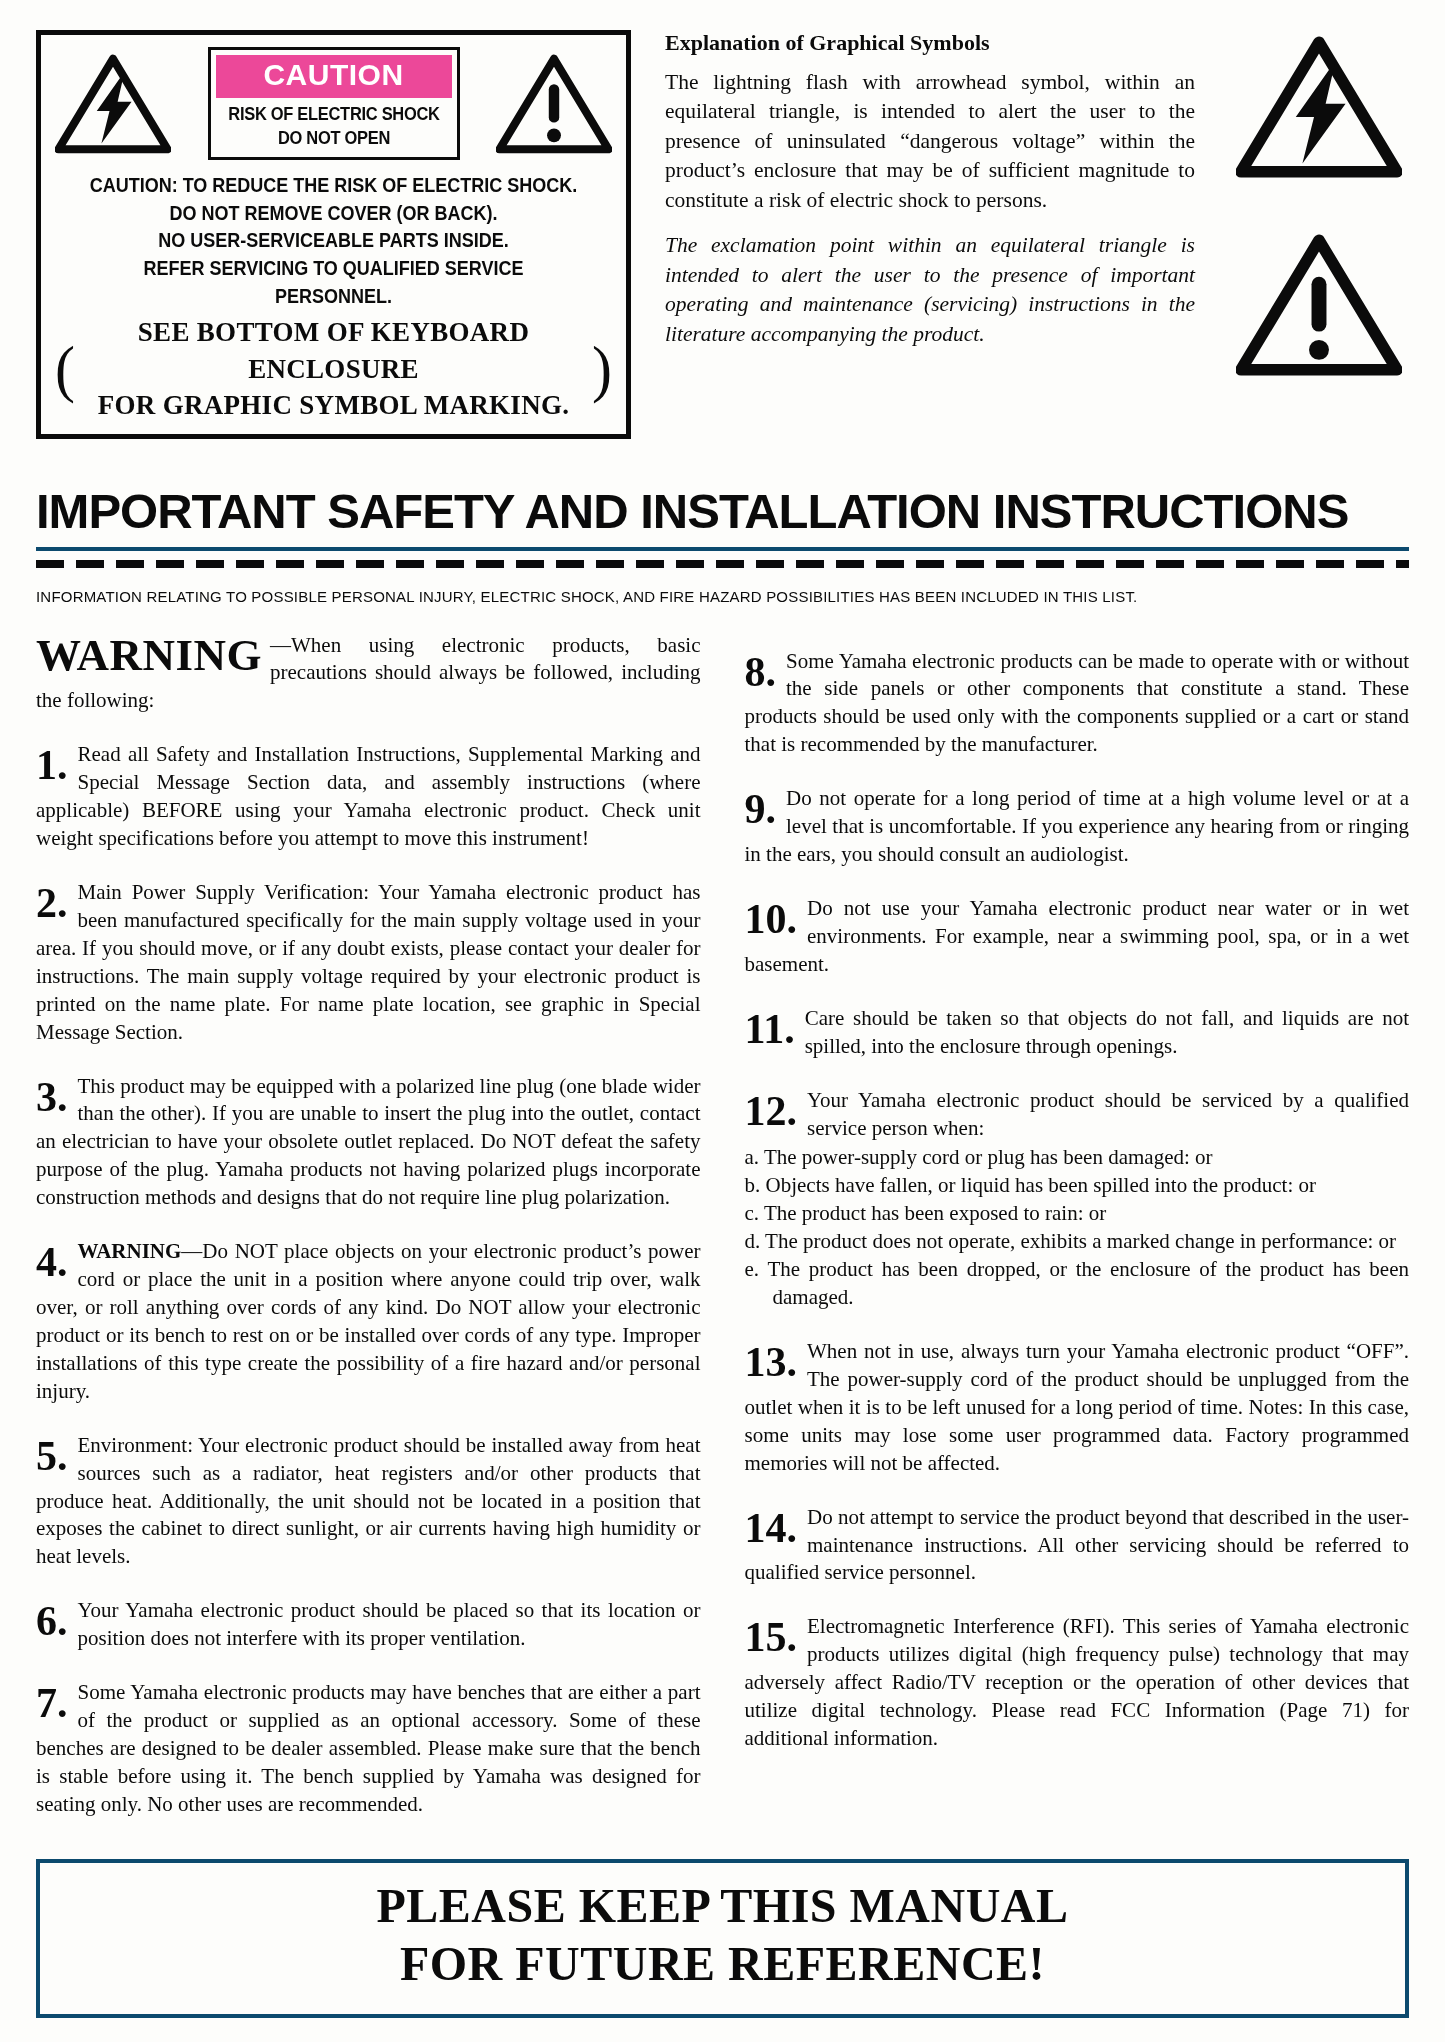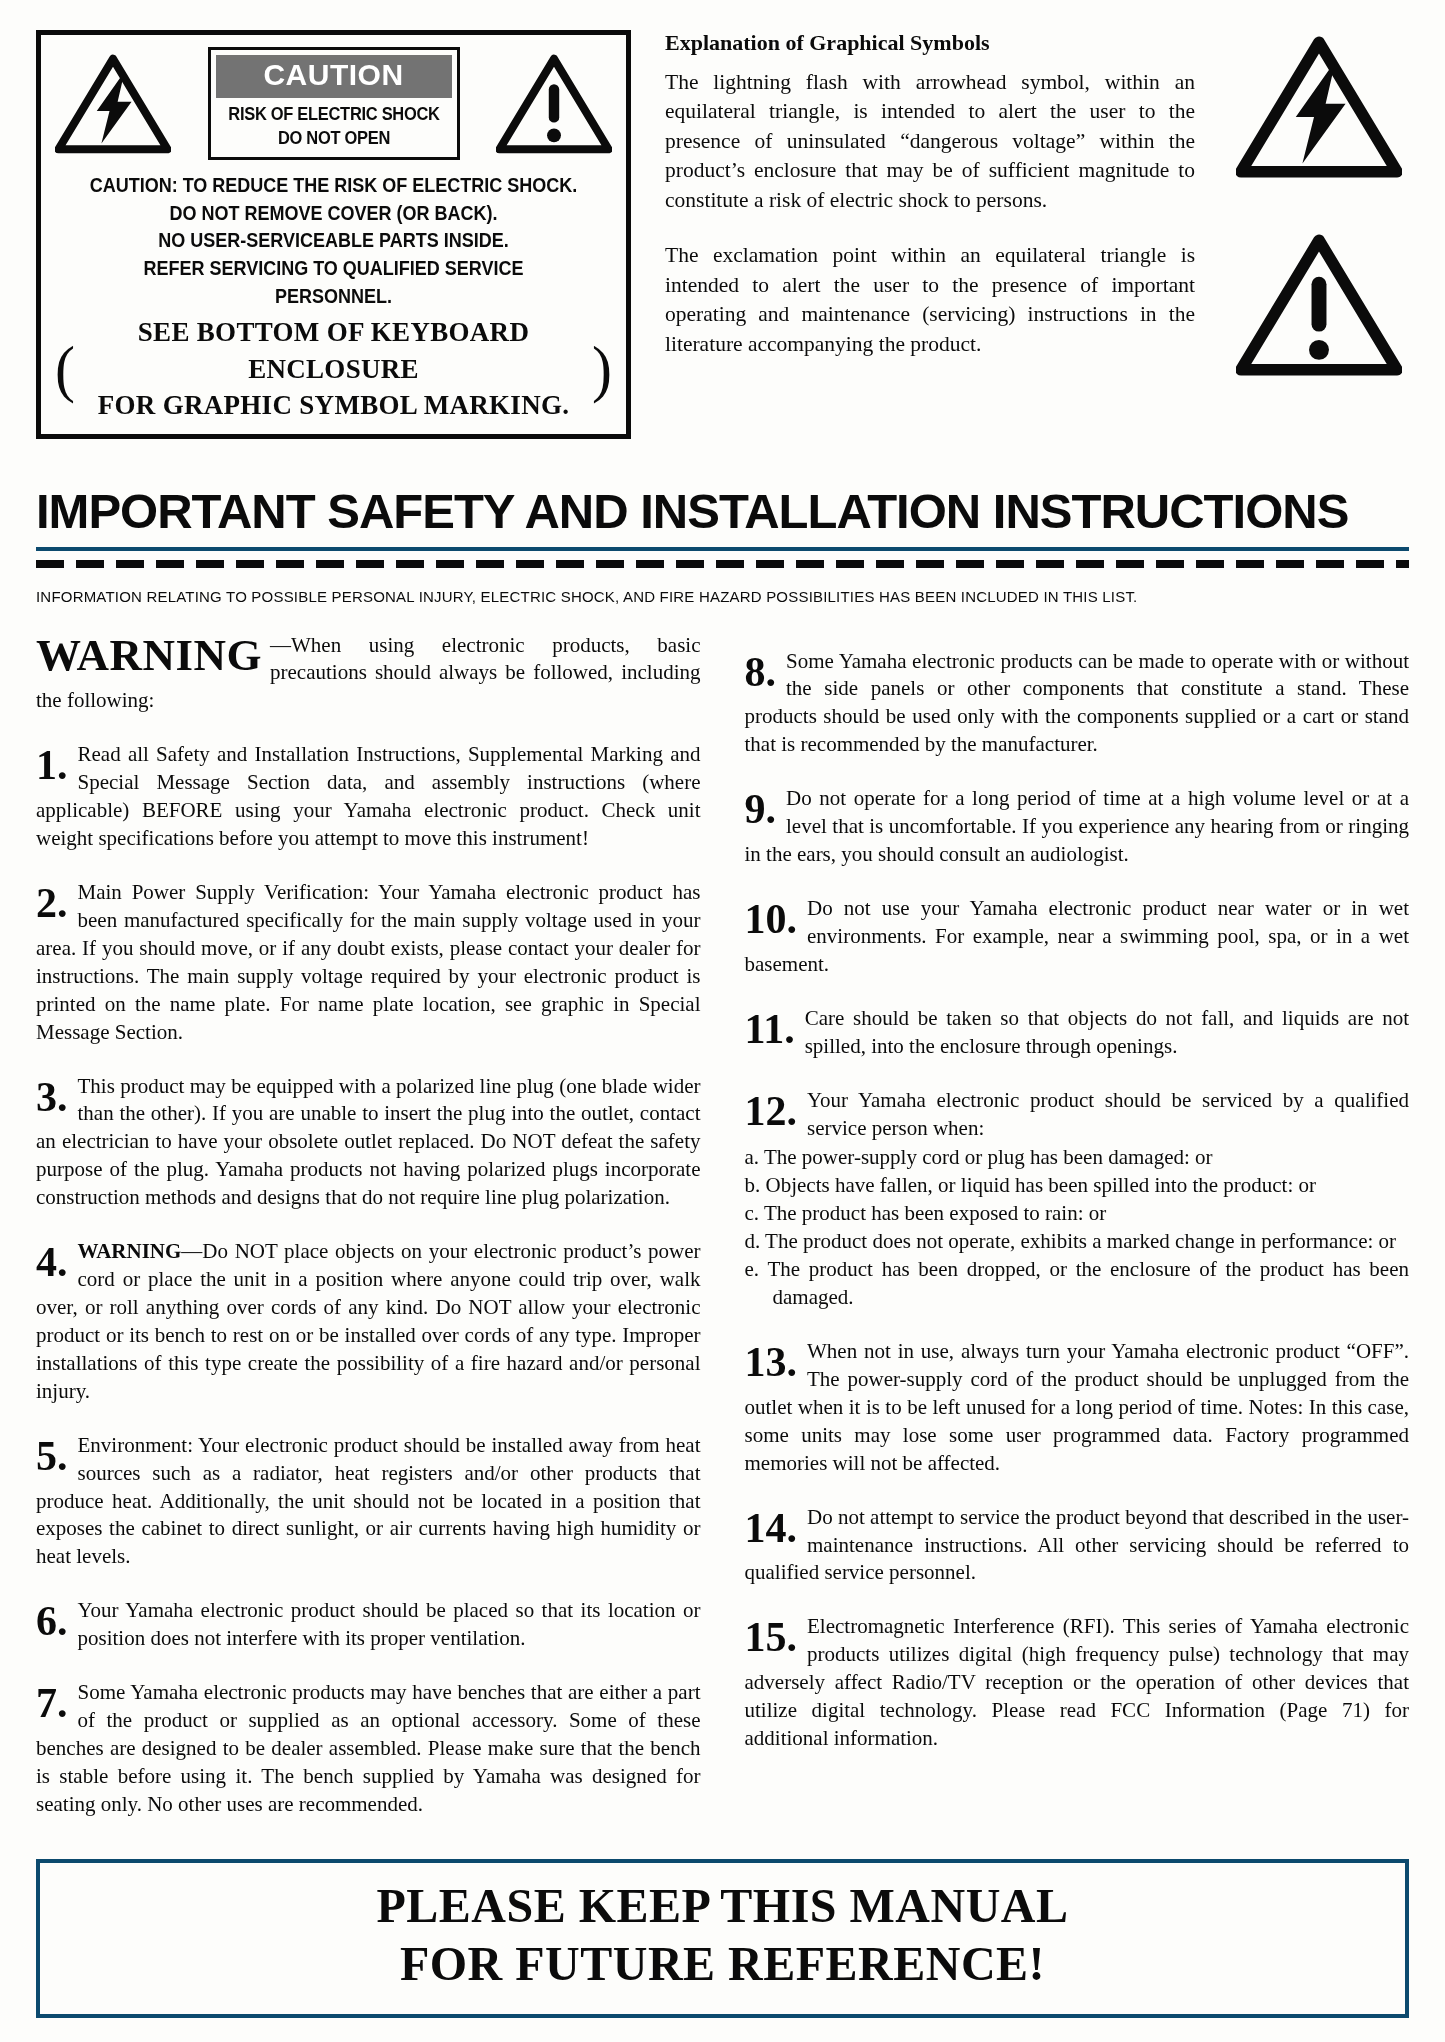--- a/index.html
+++ b/index.html
@@ -13,42 +13,42 @@
 
   
   .top { display: flex; gap: 34px; align-items: flex-start; }
 
   .caution-box { width: 595px; flex-shrink: 0; border: 5px solid #0b0b0b; padding: 12px 14px 10px; }
   .cb-top { display: flex; align-items: center; justify-content: space-between; gap: 8px; }
   .tri { display: block; }
   .tri-sm { width: 116px; }
   .cb-center { border: 3px solid #0b0b0b; width: 252px; padding: 5px; }
   .cb-caution {
-    background: #737373; color: #fff; text-align: center;
+    background: #ec4899; color: #fff; text-align: center;
     font-family: "Liberation Sans", sans-serif; font-weight: 700;
     font-size: 30px; letter-spacing: 0.5px; padding: 3px 0 6px;
   }
   .cb-risk {
     text-align: center; font-family: "Liberation Sans", sans-serif;
     font-weight: 700; font-size: 17.5px; line-height: 1.35;
     letter-spacing: -0.3px; padding: 5px 0 2px; transform: scaleX(0.94);
   }
   .cb-mid {
     text-align: center; font-family: "Liberation Sans", sans-serif;
     font-weight: 700; font-size: 20px; line-height: 1.38;
     margin-top: 12px; transform: scaleX(0.9);
   }
   .cb-paren { display: flex; align-items: center; justify-content: center; gap: 4px; margin-top: 4px; }
   .paren { font-size: 60px; font-weight: 400; line-height: 0.9; transform: scaleY(1.05); }
   .cb-bold { text-align: center; font-weight: 700; font-size: 27px; line-height: 1.35; letter-spacing: 0.3px; }
 
   .symbols { flex: 1; padding-top: 0; }
   .sym-head { font-weight: 700; font-size: 22px; margin-bottom: 12px; }
   .symbols p { font-size: 21.5px; line-height: 1.37; text-align: justify; margin: 0; }
-  .symbols p + p { margin-top: 26px; }
+  .symbols p + p { margin-top: 16px; font-style: italic; }
 
   .tri-col { width: 180px; flex-shrink: 0; display: flex; flex-direction: column; align-items: center; gap: 52px; padding-top: 4px; }
   .tri-lg { width: 166px; }
 
   
   .main-title {
     margin-top: 44px; border-bottom: 4px solid #0c4a6e; padding-bottom: 8px;
   }
   .main-title h1 {
     margin: 0; font-family: "Liberation Sans", sans-serif; font-weight: 700;

